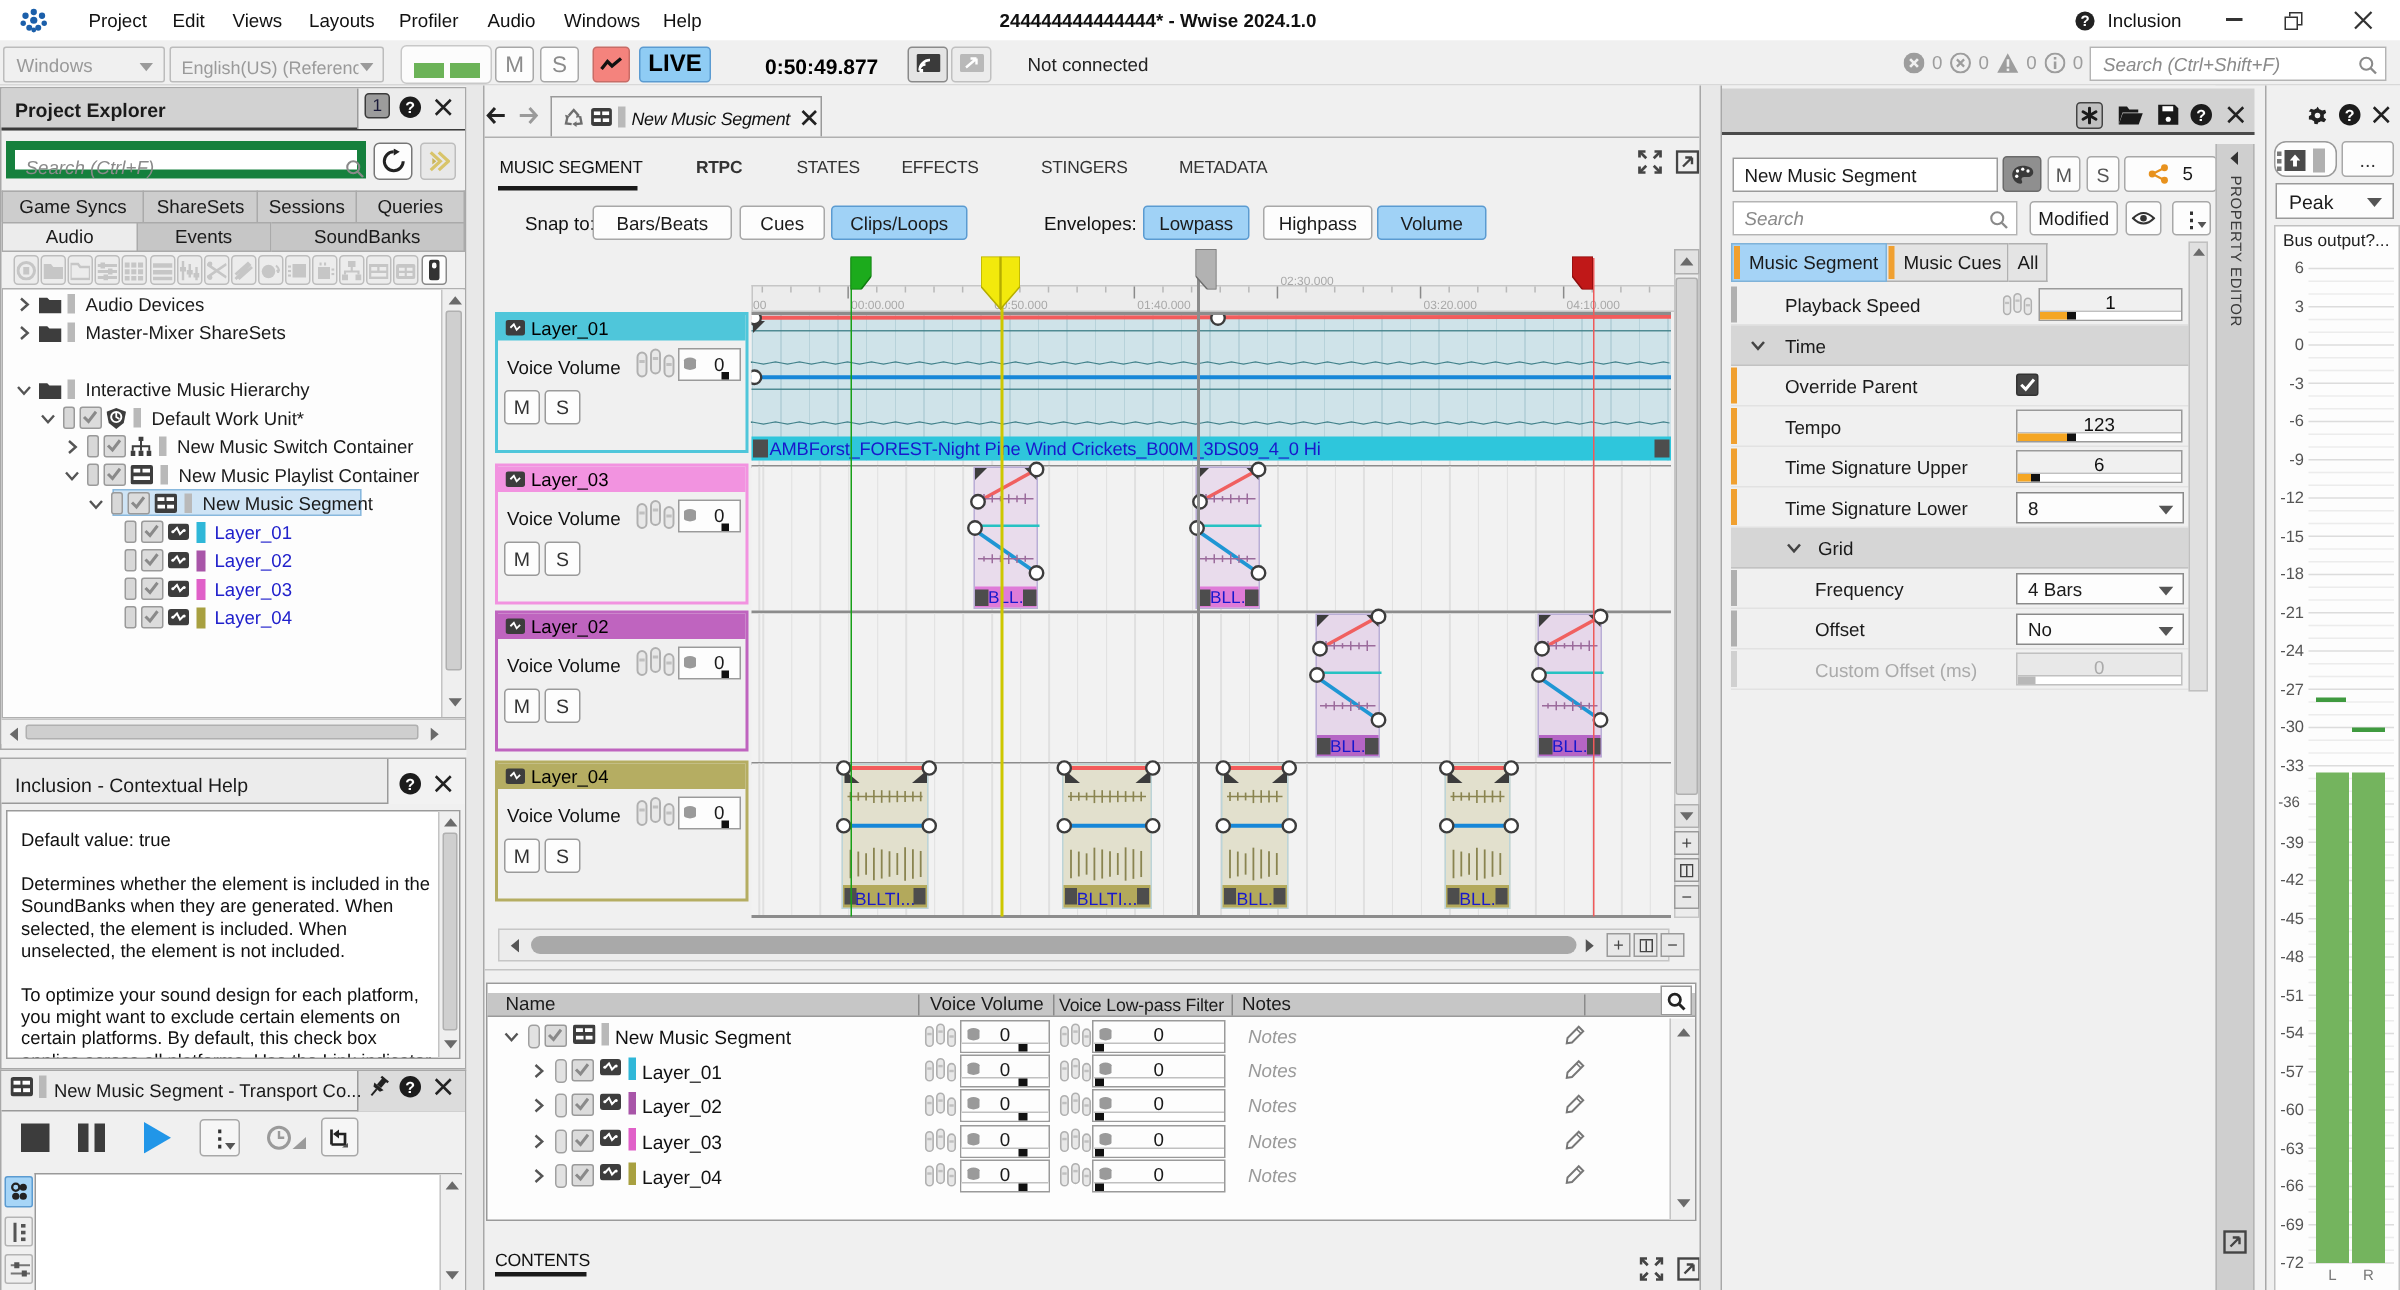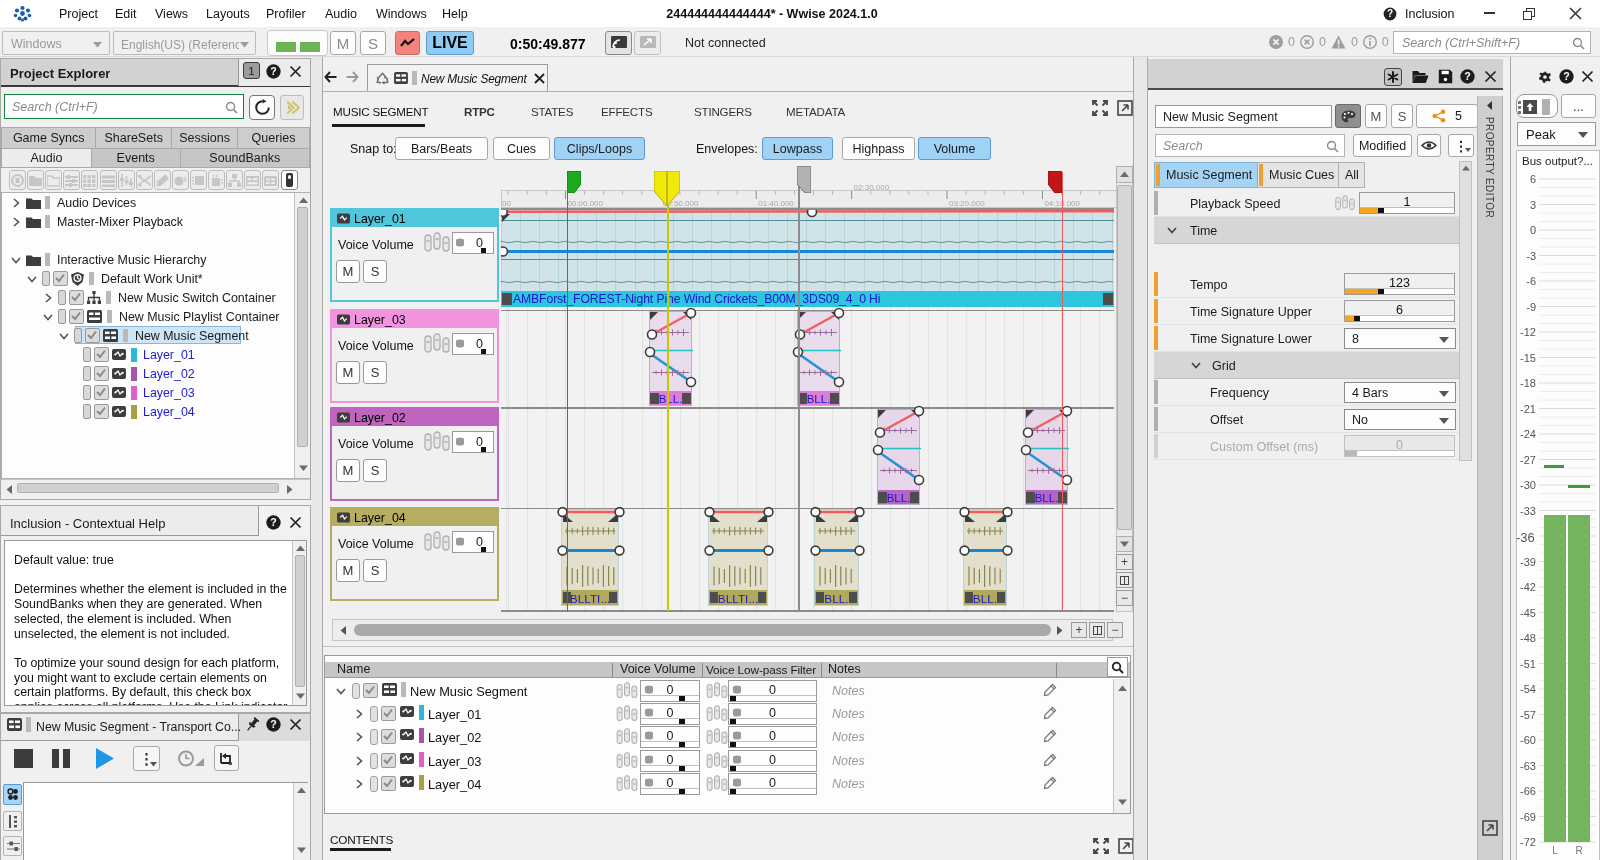--- a/index.html
+++ b/index.html
@@ -126,21 +126,21 @@
 <div class="a" style="left:238px;top:59px;width:72px;height:27px;background:#ececec;border-left:1px solid #9a9a9a;"></div>
 <div class="a" style="left:10px;top:66px;font-size:13px;font-weight:bold;">Project Explorer</div>
 <div class="a" style="left:243px;top:62px;width:17px;height:17px;background:#9c9c9c;border:1.6px solid #3a3a3a;color:#1a1a3a;font-size:11.5px;display:flex;align-items:center;justify-content:center;border-radius:3px;">1</div>
 <svg class="a" style="left:266px;top:64px;" width="15" height="15" viewBox="0 0 14 14">
     <circle cx="7" cy="7" r="6.7" fill="#1c1c1c"></circle>
     <text x="7" y="10.6" font-size="10" font-weight="bold" fill="#fff" text-anchor="middle" font-family="Liberation Sans">?</text>
   </svg>
 <svg class="a" style="left:289px;top:65px;" width="13" height="13" viewBox="0 0 13 13">
     <path d="M1.5 1.5 L11.5 11.5 M11.5 1.5 L1.5 11.5" stroke="#222" stroke-width="1.7"></path>
   </svg>
-<div class="a" style="left:4px;top:94px;width:240px;height:25px;background:#fff;border:1px solid #15803d;">
+<div class="a" style="left:4px;top:94px;width:240px;height:25px;background:#fff;border:6px solid #15803d;">
  <span class="a it" style="left:7px;top:5px;font-size:12.5px;">Search (Ctrl+F)</span>
  <svg class="a" style="left:220px;top:6px;" width="13" height="13" viewBox="0 0 13 13">
       <circle cx="5.5" cy="5.5" r="4" fill="none" stroke="#8a8a8a" stroke-width="1.4"></circle>
       <path d="M8.5 8.5 L12 12" stroke="#8a8a8a" stroke-width="1.6"></path>
     </svg>
   </div>
 <div class="btn" style="left:249px;top:95px;width:26px;height:25px;border:1.4px solid #777;border-radius:4px;">
  <svg width="17" height="17" viewBox="0 0 17 17">
       <path d="M 8.5 2.2 A 6.3 6.3 0 1 0 14.8 8.5" fill="none" stroke="#222" stroke-width="2"></path>
       <path d="M8.5 0 L12.5 2.2 L8.5 4.6 Z" fill="#222"></path>
@@ -341,21 +341,21 @@
       </div>
       <div class="a" style="left: 25px; top: 0px; width: 16px; height: 19px; display: flex; align-items: center;">
         <svg width="15" height="12" viewBox="0 0 15 12">
           <path d="M0 1.5 L5.5 1.5 L7 3 L15 3 L15 12 L0 12 Z" fill="#3d3d3d"></path>
         </svg>
       </div>
       <div class="a" style="left: 44px; top: 0px; width: 7px; height: 19px; display: flex; align-items: center;">
         <div style="width:5px;height:13px;background:#b9b9b9;display:inline-block;"></div>
       </div>
       <div class="a" style="left: 54px; top: 0px; width: 200px; height: 19px; display: flex; align-items: center;">
-        <span style="margin-left:2px;">Master-Mixer Playback</span>
+        <span style="margin-left:2px;">Master-Mixer ShareSets</span>
       </div>
     </div>
     <div class="a" style="left: 0px; top: 57px; width: 292px; height: 19px;">
       <div class="a" style="left: 10px; top: 0px; width: 12px; height: 19px; display: flex; align-items: center;">
         <svg width="10" height="10" viewBox="0 0 10 10">
           <path d="M1 3 L5 7.5 L9 3" stroke="#555" stroke-width="1.6" fill="none"></path>
         </svg>
       </div>
       <div class="a" style="left: 25px; top: 0px; width: 16px; height: 19px; display: flex; align-items: center;">
         <svg width="15" height="12" viewBox="0 0 15 12">
@@ -1945,20 +1945,29 @@
       </div>
       <div class="a" style="left: 0px; top: 1px; width: 4px; height: 24px; background: rgb(176, 176, 176);"></div>
     </div>
     <div class="a" style="left: 0px; top: 27px; width: 305px; height: 27px; background: rgb(214, 214, 214); border-bottom: 1px solid rgb(194, 194, 194);">
       <div class="a" style="left:12px;top:7px;">
         <svg width="12" height="12" viewBox="0 0 12 12">
           <path d="M2 4 L6 8.5 L10 4" stroke="#444" stroke-width="1.7" fill="none"></path>
         </svg>
       </div>
       <span class="a" style="left:36px;top:7px;">Time</span>
+    </div>
+    <div class="a" style="left: 0px; top: 54px; width: 305px; height: 27px; border-bottom: 1px solid rgb(226, 226, 226);">
+      <span class="a" style="left:36px;top:7px;">Override Parent</span>
+      <div class="a" style="left:190px;top:5px;width:15px;height:15px;background:#454545;border:1px solid #333;border-radius:2px;">
+        <svg width="12" height="11" style="position:absolute;left:1px;top:1px;">
+          <path d="M1.5 5.5 L4.5 8.5 L10 2" stroke="#fff" stroke-width="2" fill="none"></path>
+        </svg>
+      </div>
+      <div class="a" style="left: 0px; top: 1px; width: 4px; height: 24px; background: rgb(240, 160, 48);"></div>
     </div>
     <div class="a" style="left: 0px; top: 81px; width: 305px; height: 27px; border-bottom: 1px solid rgb(226, 226, 226);">
       <span class="a" style="left:36px;top:7px;">Tempo</span>
       <div class="a" style="left:190px;top:2px;width:111px;height:22px;background:#f0f0f0;border:1px solid #9a9a9a;">
         <span style="position:absolute;left:0;right:0;top:2px;text-align:center;font-size:12.5px;color:#111;">123</span>
         <div style="position:absolute;left:0;bottom:0;right:0;height:5px;background:#fff;border-top:1px solid #c0c0c0;"></div>
         <div style="position:absolute;left:0;bottom:0;width:33px;height:5px;background:#f5a623;"></div>
         <div style="position:absolute;left:33px;bottom:0;width:6px;height:5px;background:#111;"></div>
       </div>
       <div class="a" style="left: 0px; top: 1px; width: 4px; height: 24px; background: rgb(240, 160, 48);"></div>
@@ -2159,21 +2168,21 @@
     <div class="a" style="left: 0px; top: 125px; width: 20px; text-align: right; font-size: 11px; color: rgb(85, 85, 85);">-6</div>
     <div class="a" style="left: 0px; top: 150.5px; width: 20px; text-align: right; font-size: 11px; color: rgb(85, 85, 85);">-9</div>
     <div class="a" style="left: 0px; top: 176px; width: 20px; text-align: right; font-size: 11px; color: rgb(85, 85, 85);">-12</div>
     <div class="a" style="left: 0px; top: 201.5px; width: 20px; text-align: right; font-size: 11px; color: rgb(85, 85, 85);">-15</div>
     <div class="a" style="left: 0px; top: 227px; width: 20px; text-align: right; font-size: 11px; color: rgb(85, 85, 85);">-18</div>
     <div class="a" style="left: 0px; top: 252.5px; width: 20px; text-align: right; font-size: 11px; color: rgb(85, 85, 85);">-21</div>
     <div class="a" style="left: 0px; top: 278px; width: 20px; text-align: right; font-size: 11px; color: rgb(85, 85, 85);">-24</div>
     <div class="a" style="left: 0px; top: 303.5px; width: 20px; text-align: right; font-size: 11px; color: rgb(85, 85, 85);">-27</div>
     <div class="a" style="left: 0px; top: 329px; width: 20px; text-align: right; font-size: 11px; color: rgb(85, 85, 85);">-30</div>
     <div class="a" style="left: 0px; top: 354.5px; width: 20px; text-align: right; font-size: 11px; color: rgb(85, 85, 85);">-33</div>
-    <div class="a" style="left: 0px; top: 380px; width: 20px; text-align: left; font-size: 13px; color: rgb(85, 85, 85);">-36</div>
+    <div class="a" style="left: 0px; top: 380px; width: 20px; text-align: center; font-size: 10px; color: rgb(85, 85, 85);">-36</div>
     <div class="a" style="left: 0px; top: 405.5px; width: 20px; text-align: right; font-size: 11px; color: rgb(85, 85, 85);">-39</div>
     <div class="a" style="left: 0px; top: 431px; width: 20px; text-align: right; font-size: 11px; color: rgb(85, 85, 85);">-42</div>
     <div class="a" style="left: 0px; top: 456.5px; width: 20px; text-align: right; font-size: 11px; color: rgb(85, 85, 85);">-45</div>
     <div class="a" style="left: 0px; top: 482px; width: 20px; text-align: right; font-size: 11px; color: rgb(85, 85, 85);">-48</div>
     <div class="a" style="left: 0px; top: 507.5px; width: 20px; text-align: right; font-size: 11px; color: rgb(85, 85, 85);">-51</div>
     <div class="a" style="left: 0px; top: 533px; width: 20px; text-align: right; font-size: 11px; color: rgb(85, 85, 85);">-54</div>
     <div class="a" style="left: 0px; top: 558.5px; width: 20px; text-align: right; font-size: 11px; color: rgb(85, 85, 85);">-57</div>
     <div class="a" style="left: 0px; top: 584px; width: 20px; text-align: right; font-size: 11px; color: rgb(85, 85, 85);">-60</div>
     <div class="a" style="left: 0px; top: 609.5px; width: 20px; text-align: right; font-size: 11px; color: rgb(85, 85, 85);">-63</div>
     <div class="a" style="left: 0px; top: 635px; width: 20px; text-align: right; font-size: 11px; color: rgb(85, 85, 85);">-66</div>

